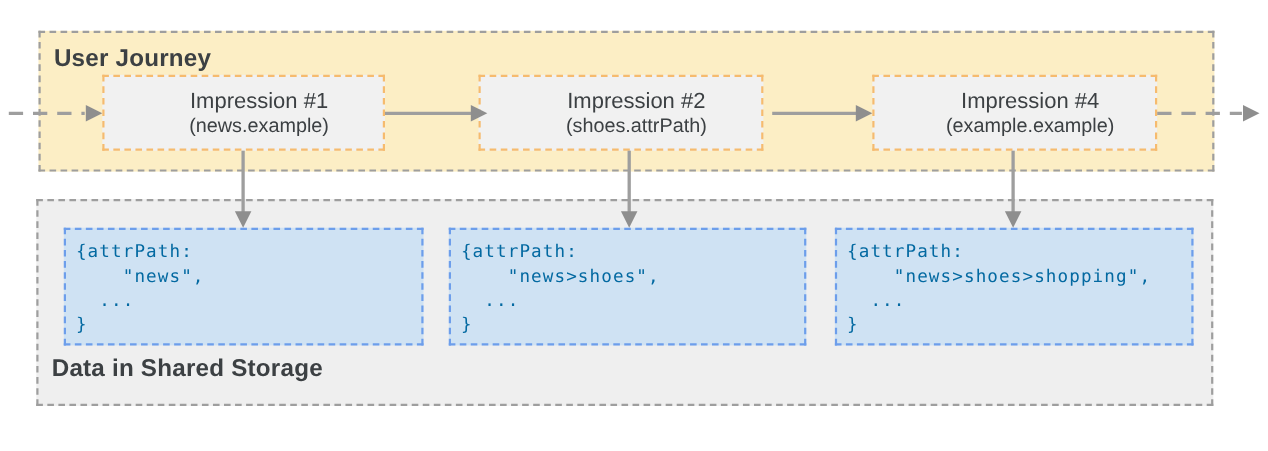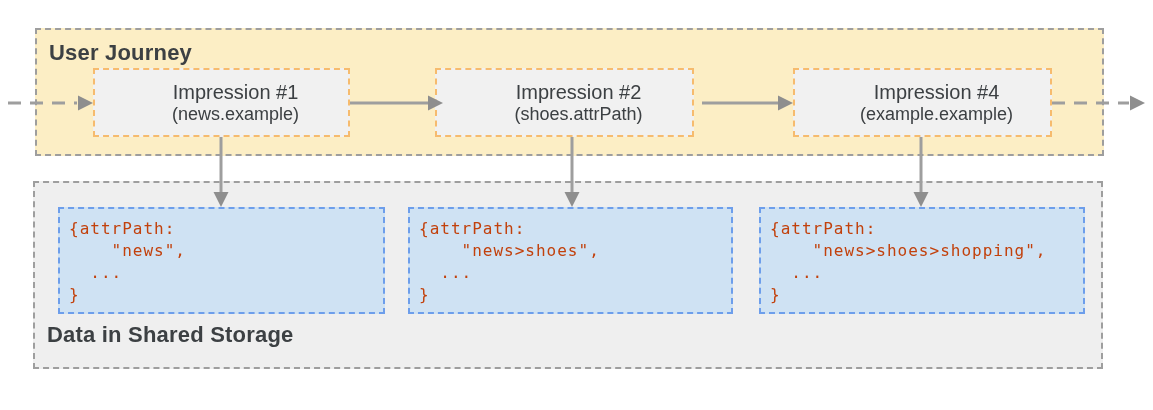--- a/index.html
+++ b/index.html
@@ -47,21 +47,21 @@
   .imp-domain{font-size:18px;line-height:21px;color:#3c4043;}
   
   .code-box{
     position:absolute;top:207px;height:107px;
     margin:0;
     background:#cfe2f3;
     border:2px dashed #6d9eeb;
     box-sizing:border-box;
     font-family:"DejaVu Sans Mono", monospace;
     font-size:16px;line-height:22px;letter-spacing:1px;
-    color:#c2410c;
+    color:#0369a1;
     padding:9px 0 0 9px;
     white-space:pre;
     overflow:hidden;
   }
   .code1{left:58px;width:327px;}
   .code2{left:408px;width:325px;}
   .code3{left:759px;width:326px;}
   
   .arrows{
     position:absolute;left:0;top:0;width:1153px;height:410px;

